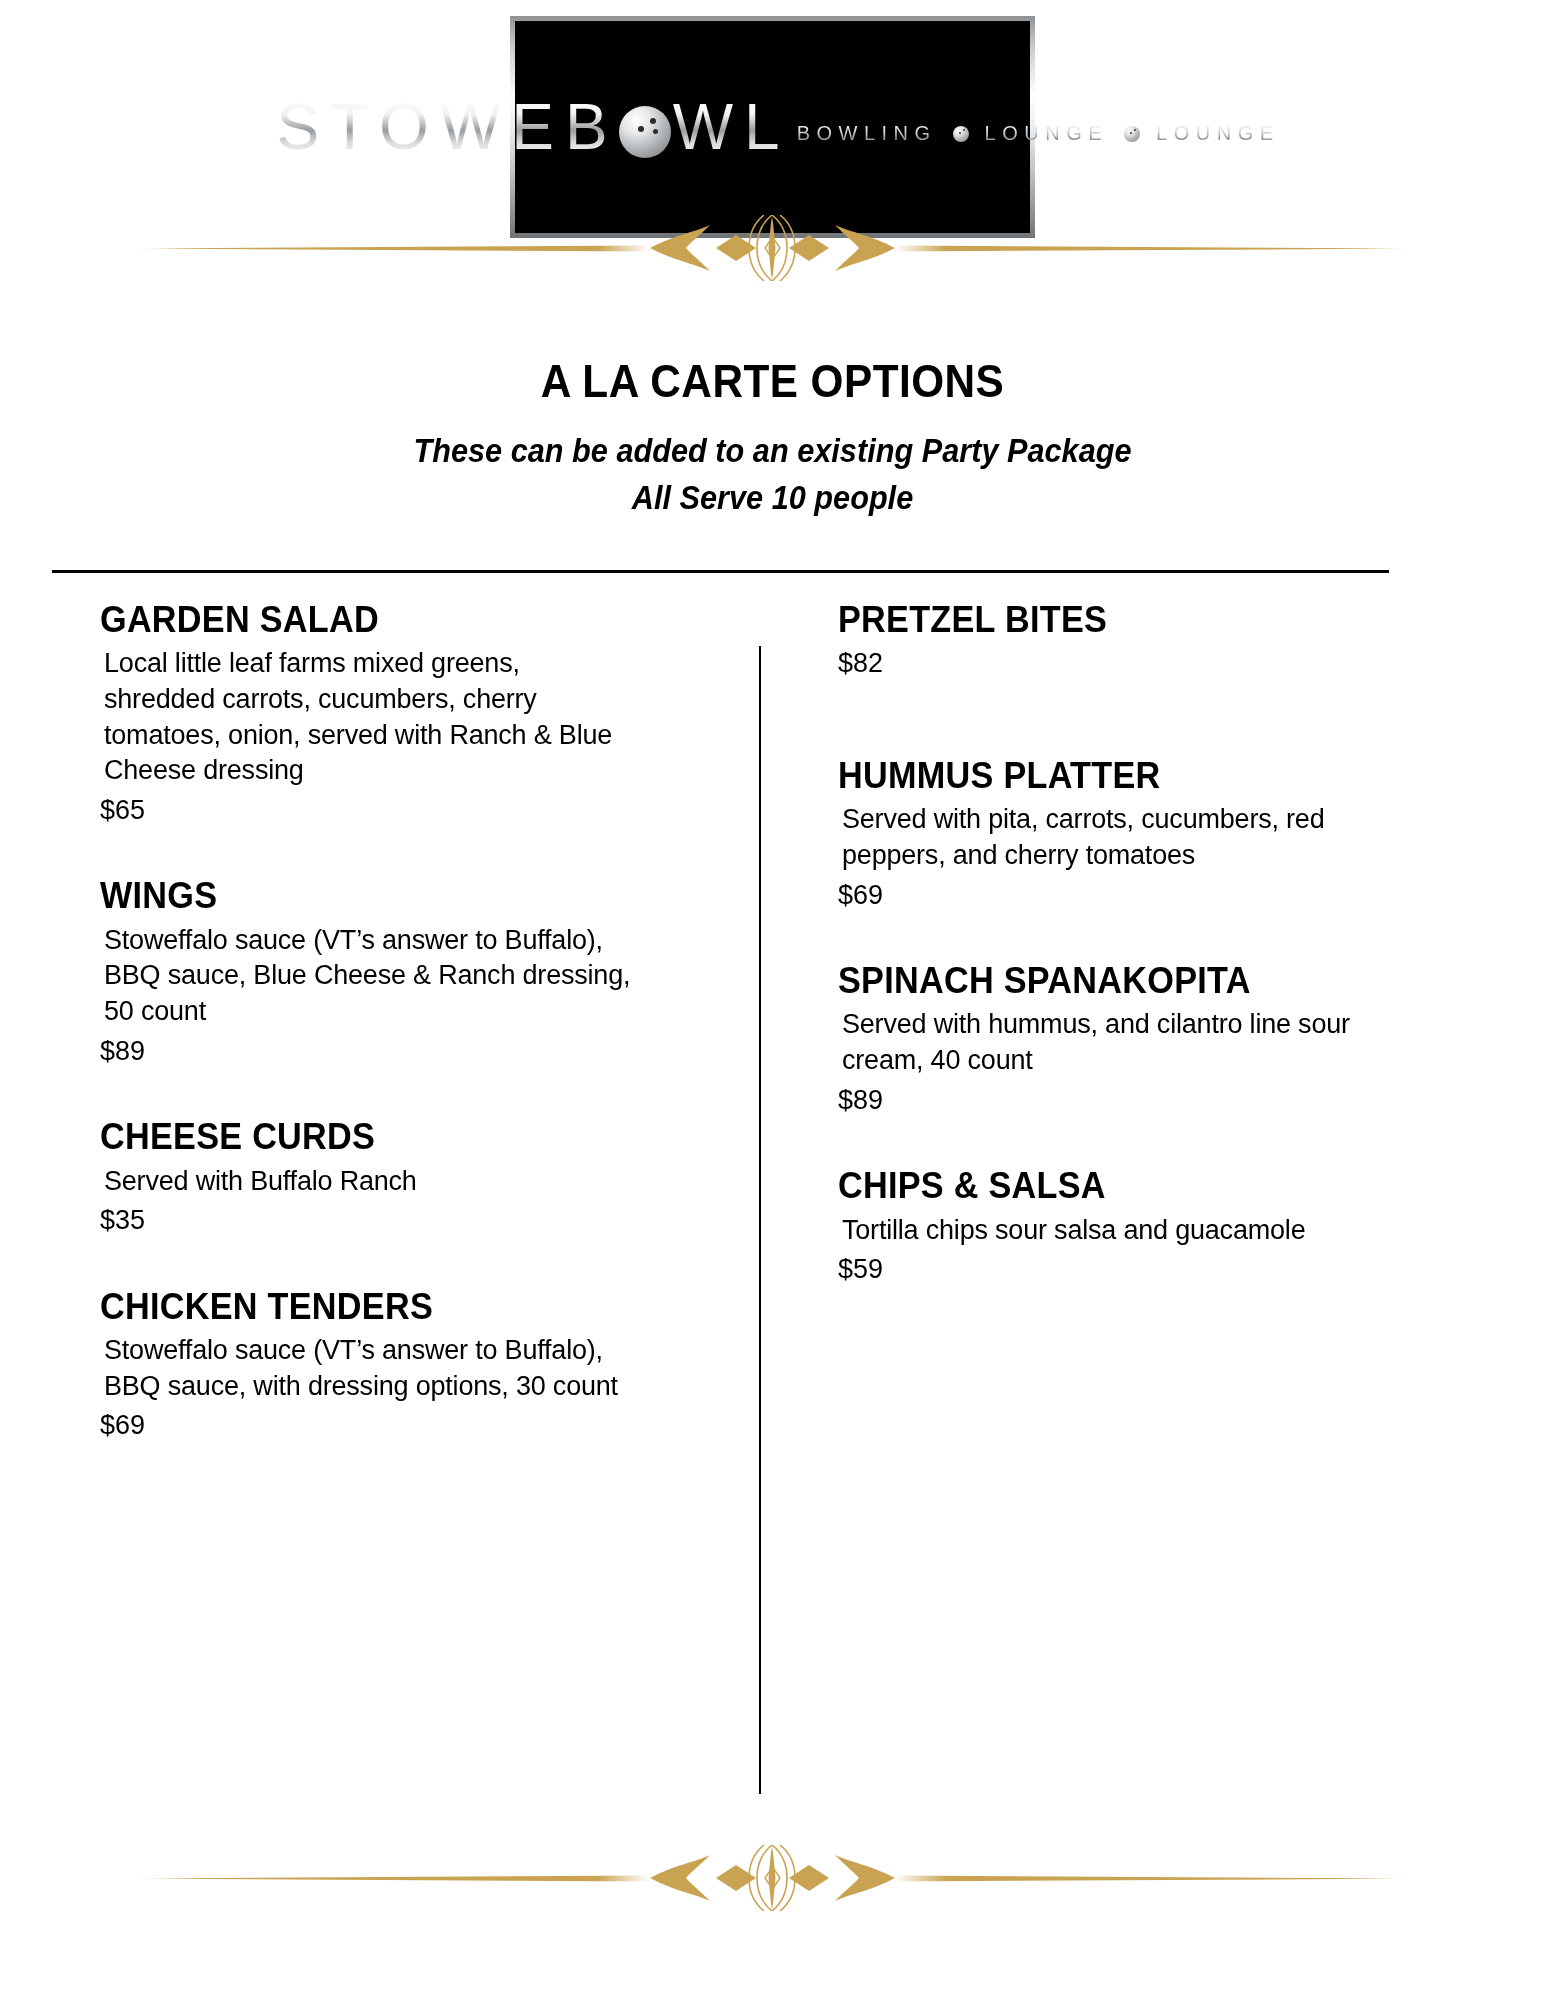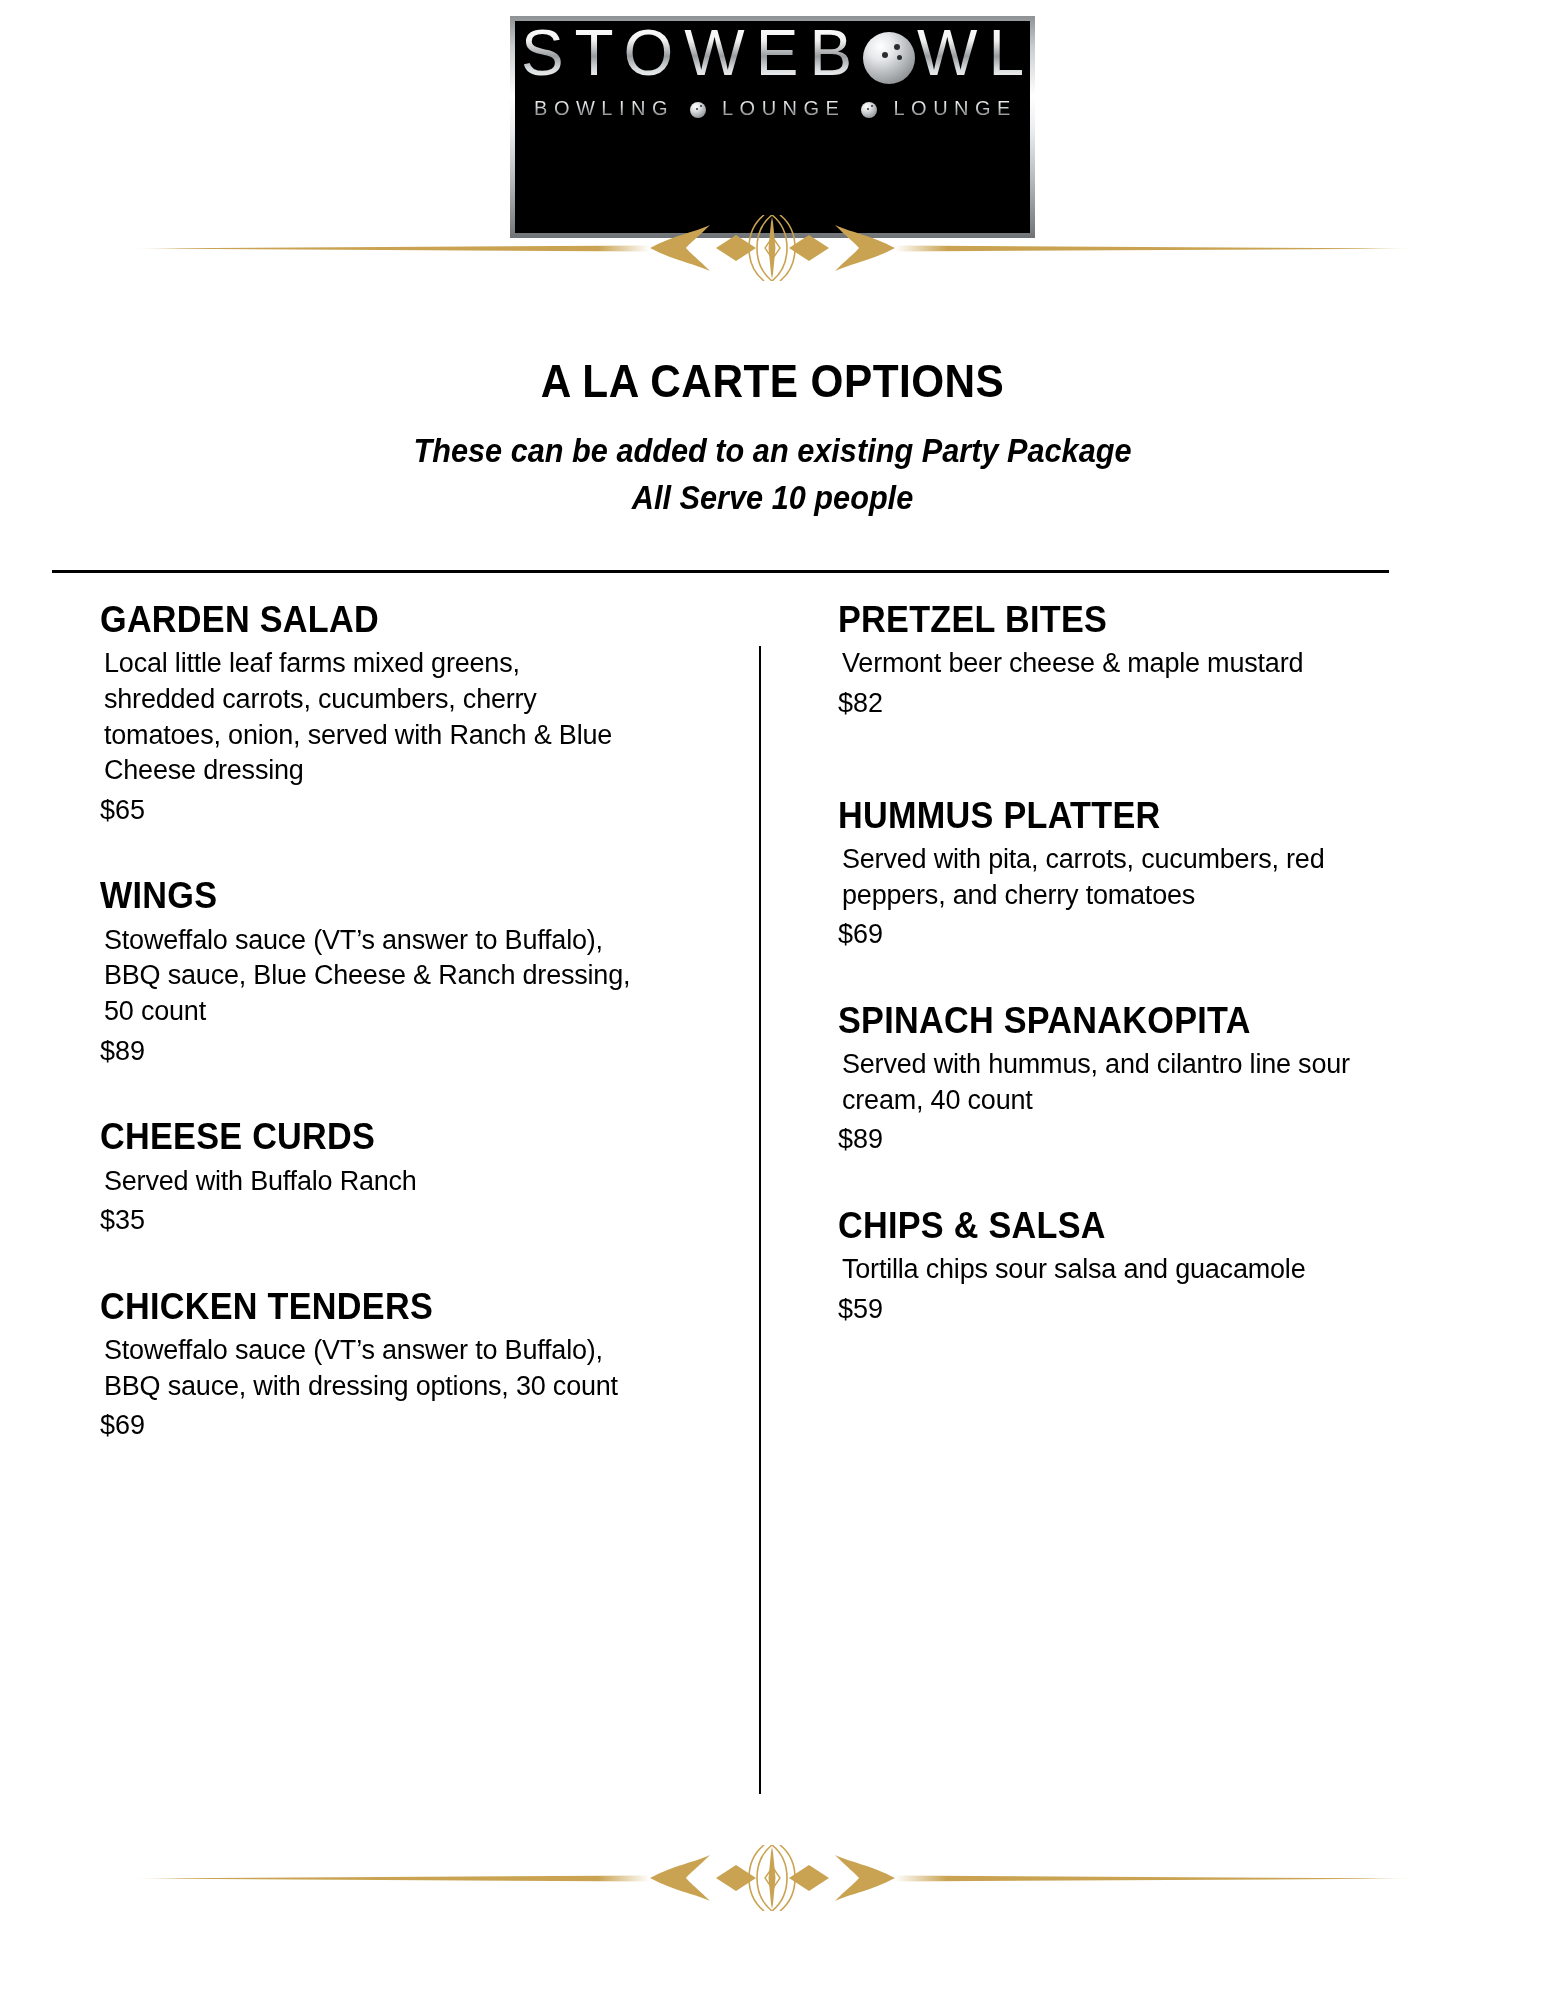--- a/index.html
+++ b/index.html
@@ -30,22 +30,23 @@
     height: 222px;
     box-sizing: border-box;
     padding: 5px;
     background: linear-gradient(180deg, #8f9295 0%, #c9cdcf 14%, #ffffff 36%, #e9ecee 52%, #b5b9bb 74%, #6f7376 100%);
   }
   .logo-inner {
     width: 100%;
     height: 100%;
     background: #000000;
     display: flex;
-    flex-direction: column;
+    flex-direction: row;
     align-items: center;
+    justify-content: center;
   }
   .logo-word {
     display: flex;
     align-items: center;
     justify-content: center;
     font-size: 64px;
     letter-spacing: 11px;
     font-weight: 400;
     line-height: 1;
     background: linear-gradient(180deg, #ffffff 0%, #f2f2f2 30%, #9a9da0 55%, #d7dadc 74%, #ffffff 100%);
@@ -291,21 +292,20 @@
     <div class="item">
       <p class="item-name">CHICKEN TENDERS</p>
       <p class="item-desc">Stoweffalo sauce (VT’s answer to Buffalo), BBQ sauce, with dressing options, 30 count</p>
       <p class="item-price">$69</p>
     </div>
   </div>
 
   <div class="col col-right">
     <div class="item">
       <p class="item-name">PRETZEL BITES</p>
-      <p class="item-desc">Vermont beer cheese &amp; maple mustard</p>
       <p class="item-price">$82</p>
     </div>
     <div class="item" style="margin-top:74px">
       <p class="item-name">HUMMUS PLATTER</p>
       <p class="item-desc">Served with pita, carrots, cucumbers, red peppers, and cherry tomatoes</p>
       <p class="item-price">$69</p>
     </div>
     <div class="item">
       <p class="item-name">SPINACH SPANAKOPITA</p>
       <p class="item-desc">Served with hummus, and cilantro line sour cream, 40 count</p>

